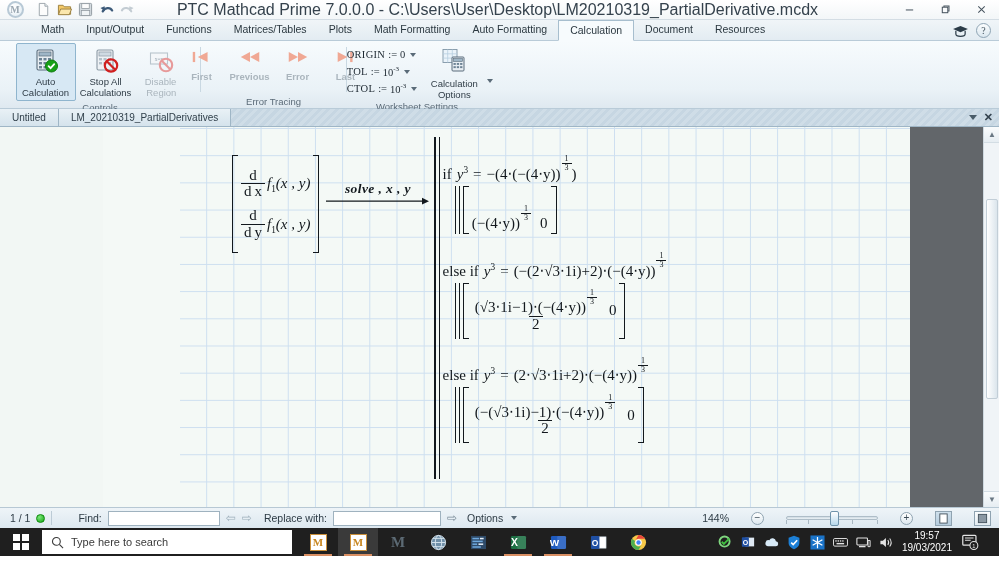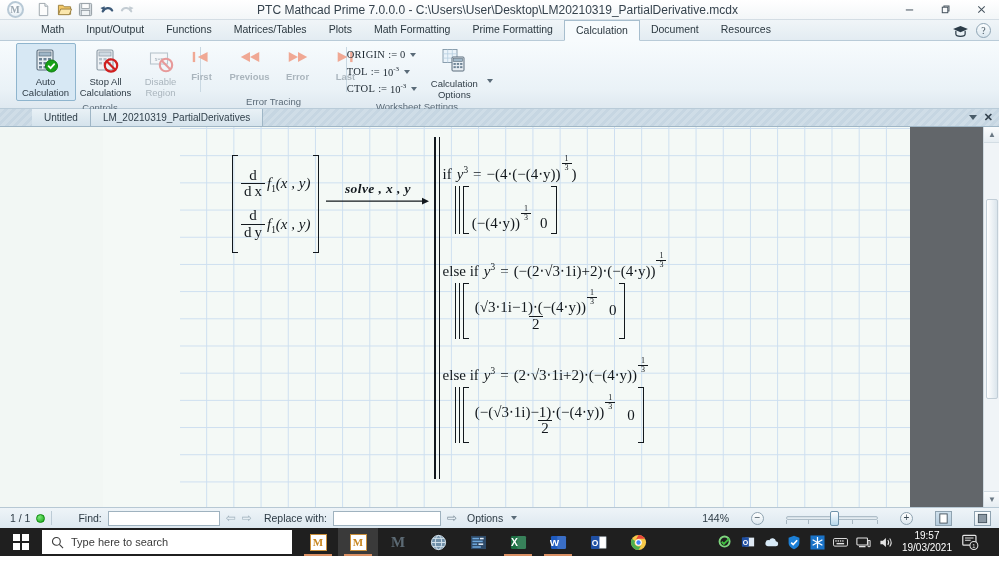--- a/index.html
+++ b/index.html
@@ -26,21 +26,21 @@
     border: 2px solid #b8c9d6;
     background: radial-gradient(circle at 35% 30%, #ffffff, #e3edf4);
     color: #9aa7b2; font-size: 10px; font-weight: bold;
     display: flex; align-items: center; justify-content: center;
     font-family: "Liberation Serif", serif;
   }
   .qat { display: flex; align-items: center; gap: 6px; margin-left: 10px; }
   .qat .qi { width: 15px; height: 15px; opacity: .85; }
   .title-text {
     position: absolute; left: 0; right: 4px; text-align: center;
-    font-size: 12px; color: #35424d; pointer-events: none;
+    font-size: 16px; color: #35424d; pointer-events: none;
   }
   .wctrl { margin-left: auto; display: flex; height: 20px; }
   .wctrl div {
     width: 36px; height: 20px; display: flex; align-items: center; justify-content: center;
     font-size: 11px; color: #4a5560;
   }
 
   
   .ribbon-tabs {
     height: 21px; width: 999px;
@@ -96,21 +96,21 @@
   .bigbtn {
     width: 60px; display: flex; flex-direction: column; align-items: center;
     padding: 4px 1px 2px 1px; border: 1px solid transparent; border-radius: 2px;
     cursor: default;
   }
   .bigbtn.sel { background: #d7e8f4; border: 1px solid #8fb5ce; }
   .bigbtn .lbl {
     font-size: 9.5px; color: #2f3c46; text-align: center; line-height: 11px;
     margin-top: 2px;
   }
-  .bigbtn.dis .lbl { color: #aab5bd; }
+  .bigbtn.dis .lbl { color: #aab5bd; text-align: right; }
   .ico-calc { position: relative; width: 26px; height: 26px; }
 
   .errbtn {
     width: 48px; display: flex; flex-direction: column; align-items: center;
     padding: 6px 0 2px 0; cursor: default; font-weight: bold;
   }
   .errbtn .lbl { font-size: 9.5px; margin-top: 6px; }
   .errbtn.dis .lbl { color: #aab5bd; }
 
   .wsheet { display: flex; align-items: flex-start; padding-top: 3px; }
@@ -136,21 +136,21 @@
     font-size: 10px; color: #31404b;
     padding: 0 12px; display: flex; align-items: center;
     background: linear-gradient(#e9f1f6,#d5e3ec);
     border-right: 1px solid #9fb6c6;
     cursor: default; white-space: nowrap;
   }
   .dtab.active {
     background: #f7fbfd; font-weight: bold; color: #16212a;
     border-right: 1px solid #9fb6c6;
   }
-  .dtab:first-child { border-left: none; margin-left: 32px; }
+  .dtab:first-child { border-left: none; }
   .doctab-right {
     margin-left: auto; display: flex; align-items: center; gap: 7px; padding-right: 6px;
   }
   .dt-caret { width: 0; height: 0; border-left: 4px solid transparent;
     border-right: 4px solid transparent; border-top: 5px solid #4a5c69; }
   .dt-x { font-size: 11px; color: #33424e; font-weight: bold; line-height: 1; }
 
   
   .workspace {
     position: relative; width: 999px; height: 380px;
@@ -361,21 +361,21 @@
 </div>
 
 <div class="ribbon-tabs">
   <div class="spacer"></div>
   <div class="rtab">Math</div>
   <div class="rtab">Input/Output</div>
   <div class="rtab">Functions</div>
   <div class="rtab">Matrices/Tables</div>
   <div class="rtab">Plots</div>
   <div class="rtab">Math Formatting</div>
-  <div class="rtab">Prime Formatting</div>
+  <div class="rtab">Auto Formatting</div>
   <div class="rtab active">Calculation</div>
   <div class="rtab">Document</div>
   <div class="rtab">Resources</div>
 
   <div class="ribbon-right">
     <span class="gradcap">
       <svg width="17" height="13" viewBox="0 0 18 14">
         <path d="M9 1L17 4.4 9 7.8 1 4.4z" fill="#2b3b47"></path>
         <path d="M4 6.2v3.6c0 1.4 2.3 2.5 5 2.5s5-1.1 5-2.5V6.2" fill="none" stroke="#2b3b47" stroke-width="1.3"></path>
       </svg>

